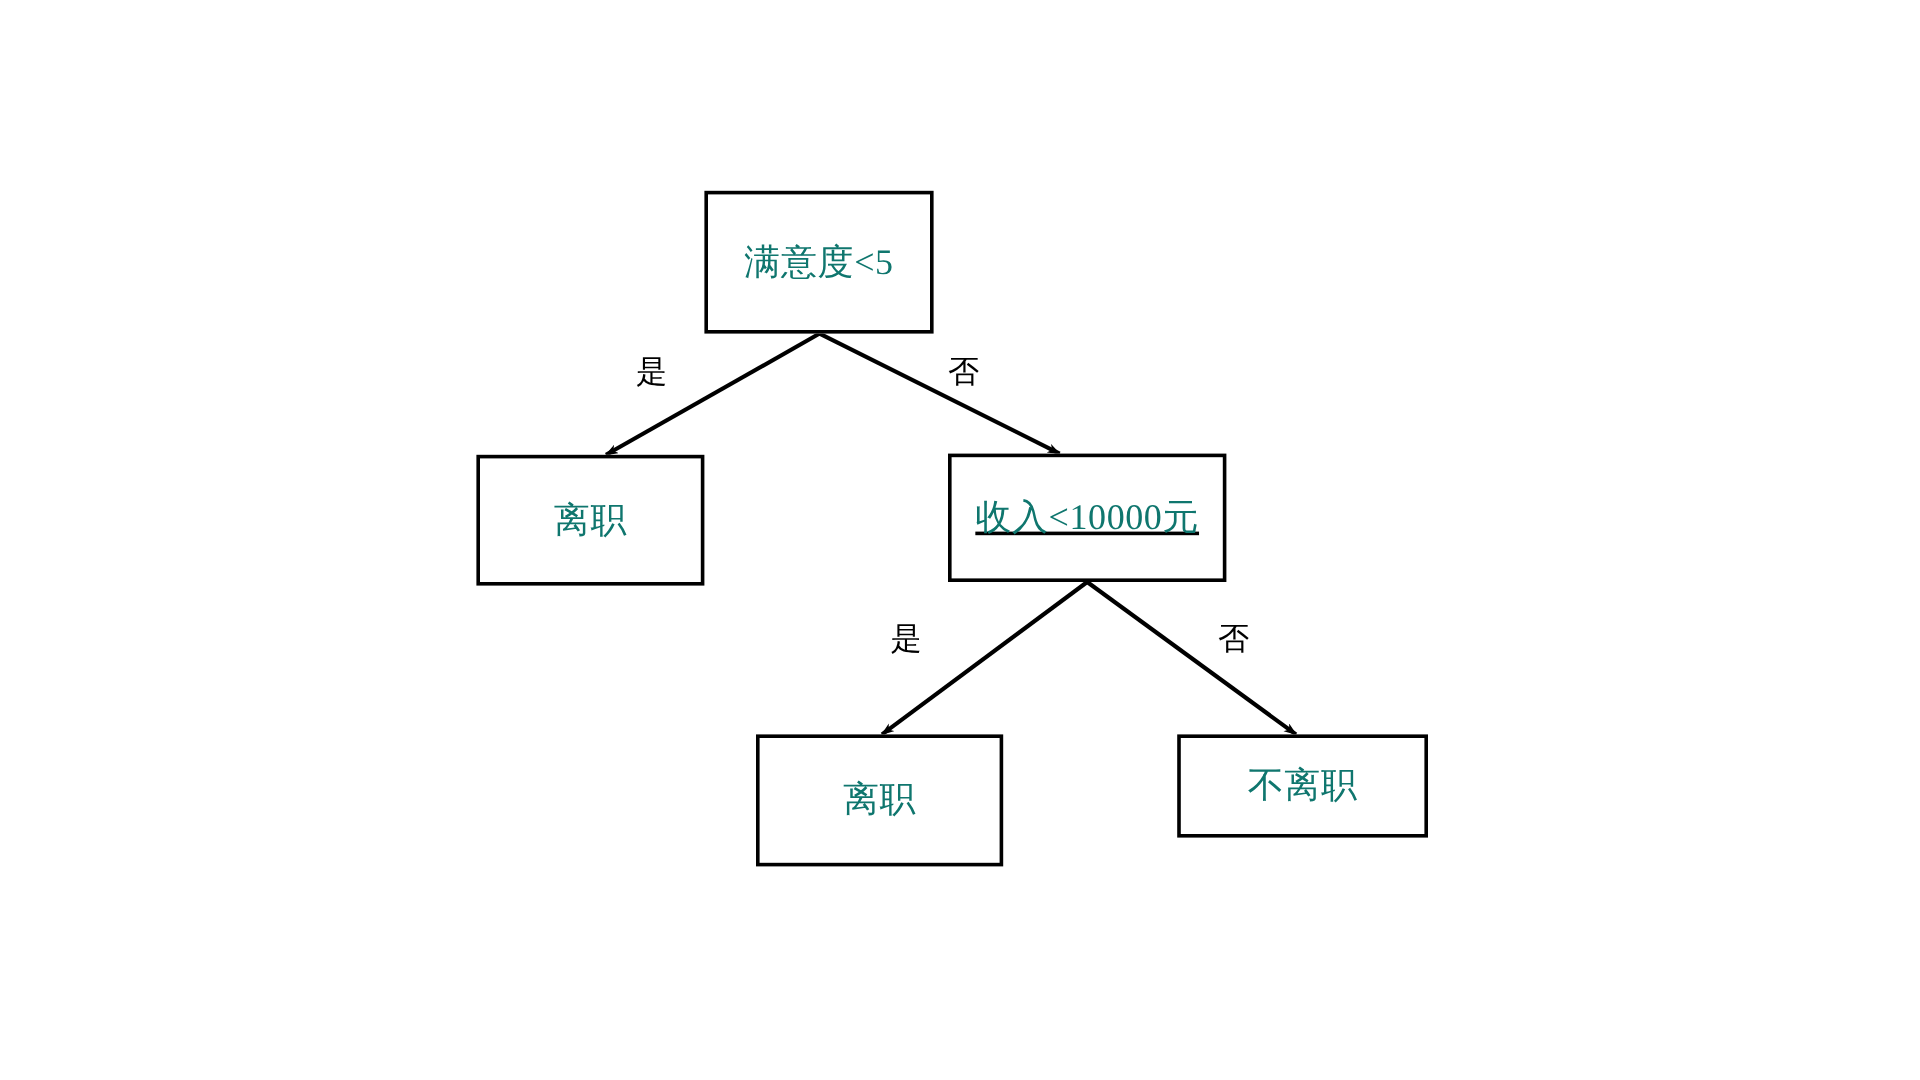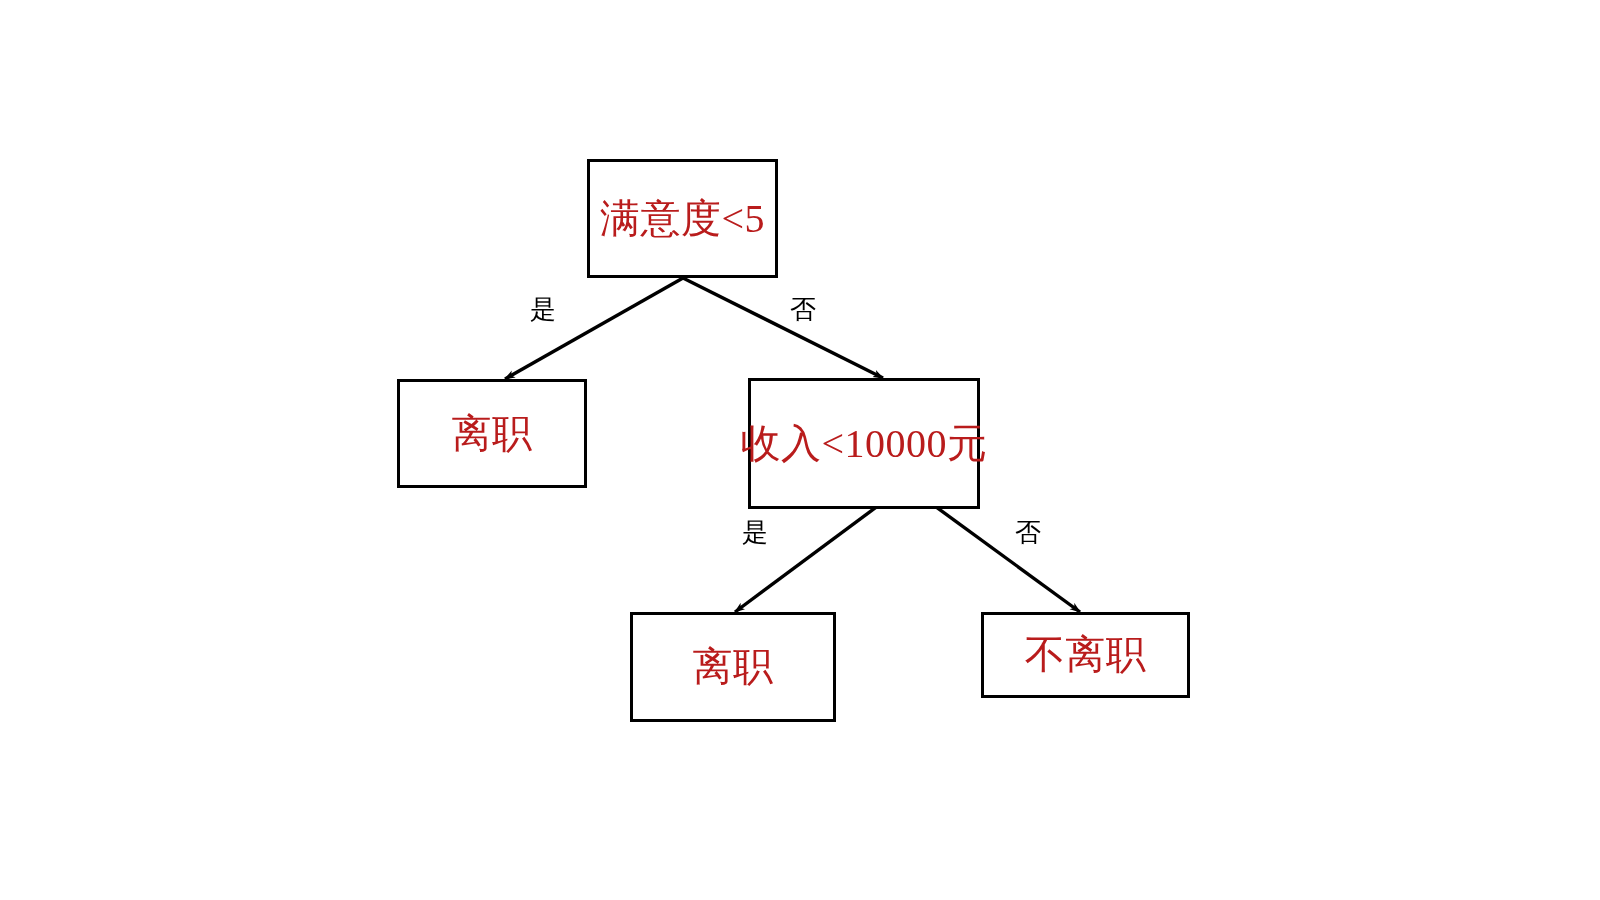--- a/index.html
+++ b/index.html
@@ -31,23 +31,23 @@
     position: absolute;
     box-sizing: border-box;
     background: #ffffff;
     border: 3px solid #000000;
     display: flex;
     align-items: center;
     justify-content: center;
   }
   .node-label {
     font-family: "Liberation Serif", "DejaVu Serif", serif;
-    font-size: 40px;
+    font-size: 30px;
     line-height: 1;
-    color: #b91c1c;
+    color: #0f766e;
     white-space: nowrap;
     letter-spacing: 0.5px;
   }
   .edge-label {
     position: absolute;
     font-family: "Liberation Serif", "DejaVu Serif", serif;
     font-size: 26px;
     line-height: 1;
     color: #000000;
     white-space: nowrap;
@@ -74,21 +74,21 @@
   </svg>
 
   <div class="node-box" style="left:587px; top:159px; width:191px; height:119px;">
     <span class="node-label">满意度&lt;5</span>
   </div>
 
   <div class="node-box" style="left:397px; top:379px; width:190px; height:109px;">
     <span class="node-label">离职</span>
   </div>
 
-  <div class="node-box" style="left:748px; top:378px; width:232px; height:131px;">
+  <div class="node-box" style="left:790px; top:378px; width:232px; height:107px;text-decoration:underline;">
     <span class="node-label">收入&lt;10000元</span>
   </div>
 
   <div class="node-box" style="left:630px; top:612px; width:206px; height:110px;">
     <span class="node-label">离职</span>
   </div>
 
   <div class="node-box" style="left:981px; top:612px; width:209px; height:86px;">
     <span class="node-label">不离职</span>
   </div>

